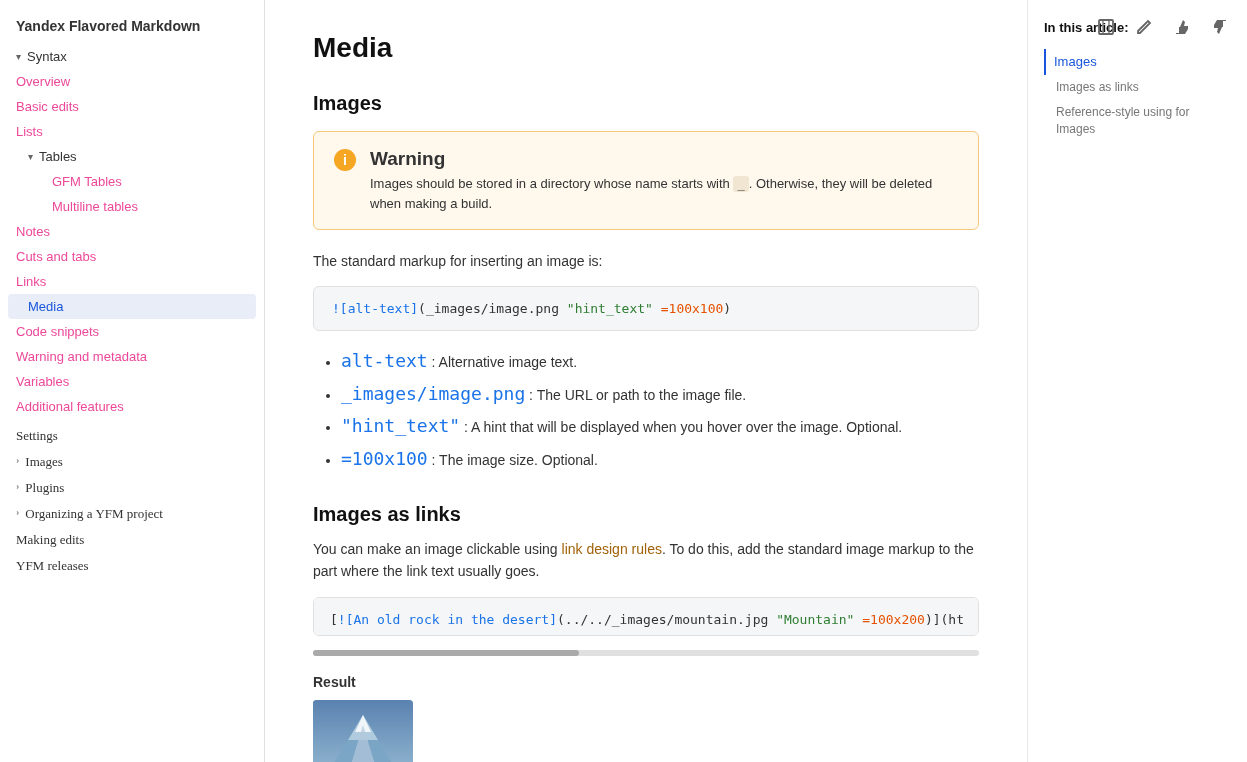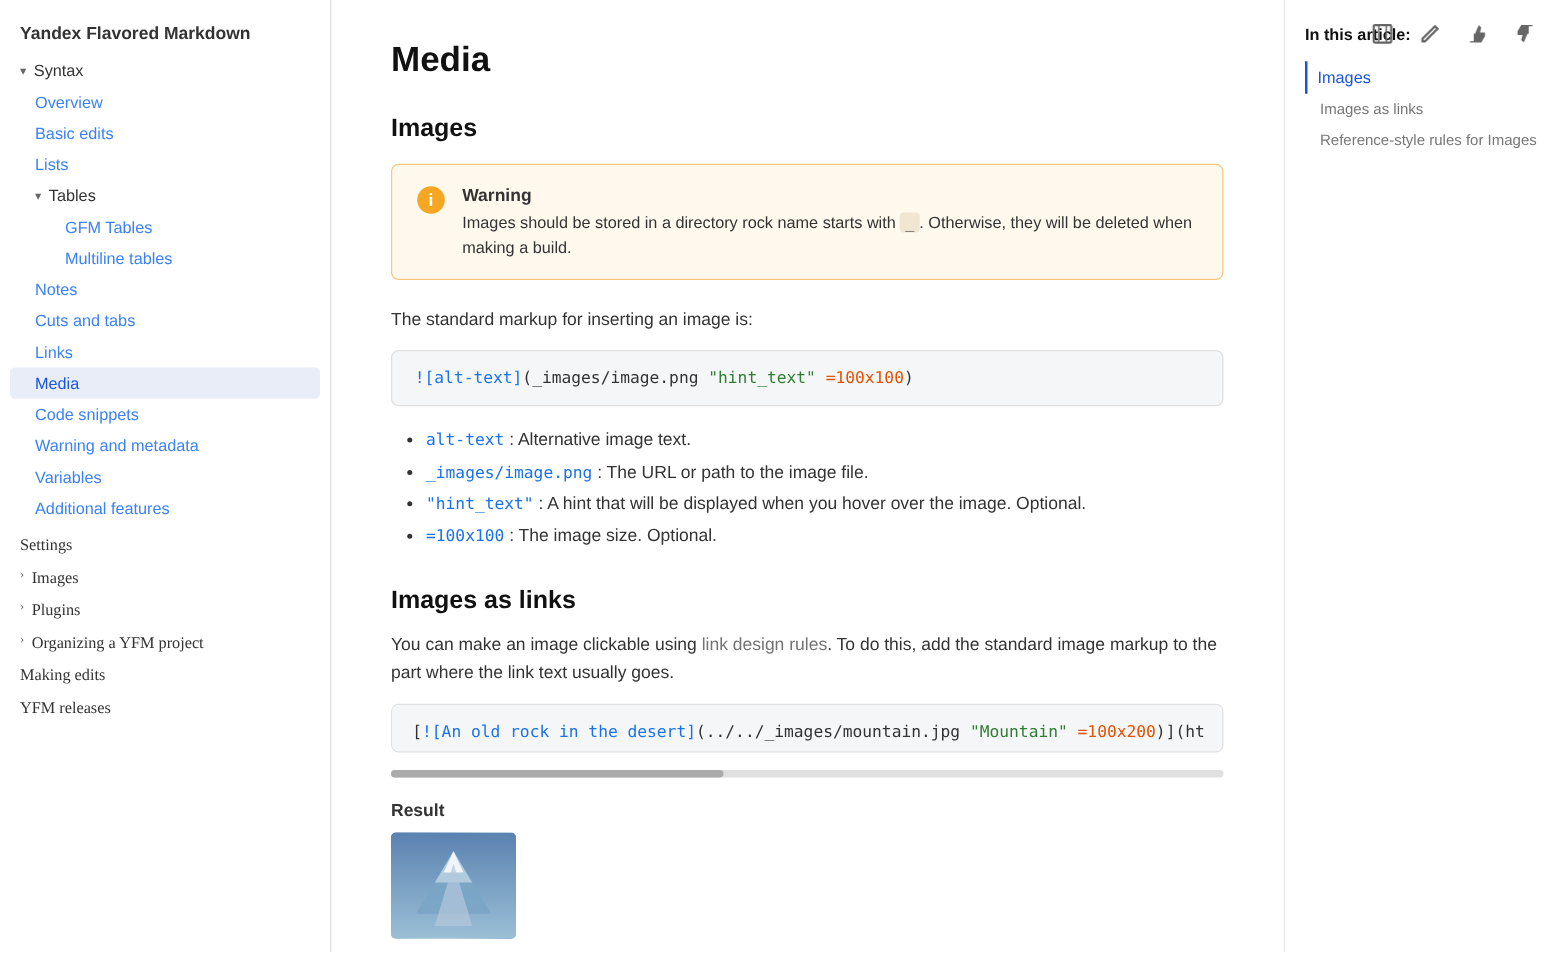--- a/index.html
+++ b/index.html
@@ -29,23 +29,23 @@
       font-size: 13px;
       color: #333;
       font-weight: 500;
     }
     .sidebar-group-header .chevron {
       margin-right: 6px;
       font-size: 10px;
       color: #666;
     }
     .sidebar-item {
-      padding: 5px 16px 5px 28px;
-      font-size: 13px;
-      color: #3b82f6;
+      padding: 5px 16px 5px 16px;
+      font-size: 13px;
+      color: #ec4899;
       cursor: pointer;
       white-space: nowrap;
     }
     .sidebar-item.active {
       background: #e8edf7;
       color: #1a56db;
       font-weight: 500;
       border-radius: 4px;
       margin: 0 8px;
       padding: 5px 8px 5px 20px;
@@ -95,21 +95,21 @@
       align-items: center;
       justify-content: center;
       color: #fff;
       font-weight: 700;
       font-size: 14px;
       flex-shrink: 0;
       margin-top: 1px;
     }
     .warning-title {
       font-weight: 700;
-      font-size: 14px;
+      font-size: 19px;
       margin-bottom: 4px;
       color: #333;
     }
     .warning-text {
       font-size: 13px;
       color: #333;
       line-height: 1.5;
     }
     .warning-text code {
       background: #f0e6d2;
@@ -148,21 +148,21 @@
       margin: 14px 0;
     }
     ul.feature-list li {
       font-size: 14px;
       color: #333;
       line-height: 1.8;
     }
     ul.feature-list li code {
       color: #1a73e8;
       font-family: monospace;
-      font-size: 13px;
+      font-size: 18px;
     }
 
     .result-label {
       font-size: 14px;
       font-weight: 700;
       color: #333;
       margin: 18px 0 10px;
     }
     .result-image {
       width: 100px;
@@ -337,42 +337,42 @@
 <div id="main">
   <h1>Media</h1>
 
   <h2>Images</h2>
 
   <div class="warning-box">
     <div class="warning-icon">i</div>
     <div>
       <div class="warning-title">Warning</div>
       <div class="warning-text">
-        <span>Images should be stored in a directory rock name starts with </span><code>_</code><span>. Otherwise, they will be deleted when making a build.</span>
+        <span>Images should be stored in a directory whose name starts with </span><code>_</code><span>. Otherwise, they will be deleted when making a build.</span>
       </div>
     </div>
   </div>
 
   <p class="intro-text">The standard markup for inserting an image is:</p>
 
   <div class="code-block">
     <span class="code-blue">![alt-text]</span><span>(_images/image.png </span><span class="code-green">"hint_text"</span><span> </span><span class="code-orange">=100x100</span><span>)</span>
   </div>
 
   <ul class="feature-list">
     <li><code>alt-text</code> : Alternative image text.</li>
     <li><code>_images/image.png</code> : The URL or path to the image file.</li>
     <li><code>"hint_text"</code> : A hint that will be displayed when you hover over the image. Optional.</li>
     <li><code>=100x100</code> : The image size. Optional.</li>
   </ul>
 
   <h2>Images as links</h2>
 
   <p class="intro-text">
-    <span>You can make an image clickable using </span><a href="#" style="color:#737373;text-decoration:none;">link design rules</a><span>. To do this, add the standard image markup to the part where the link text usually goes.</span>
+    <span>You can make an image clickable using </span><a href="#" style="color:#a16207;text-decoration:none;">link design rules</a><span>. To do this, add the standard image markup to the part where the link text usually goes.</span>
   </p>
 
   <div style="position:relative;">
     <div class="code-block" style="padding-bottom:8px;padding-left:16px;">
       <span>[</span><span class="code-blue">![An old rock in the desert]</span><span>(../../_images/mountain.jpg </span><span class="code-green">"Mountain"</span><span> </span><span class="code-orange">=100x200</span><span>)](ht</span>
     </div>
     <div class="scrollbar-track">
       <div class="scrollbar-thumb"></div>
     </div>
   </div>
@@ -395,15 +395,15 @@
       <polygon points="50,15 42,32 58,32" fill="white" opacity="0.8"></polygon>
     </svg>
   </div>
 </div>
 
 <div id="toc">
   <div class="toc-title">In this article:</div>
   <ul class="toc-list">
     <li class="toc-item active">Images</li>
     <li class="toc-item sub">Images as links</li>
-    <li class="toc-item sub">Reference-style rules for Images</li>
+    <li class="toc-item sub">Reference-style using for Images</li>
   </ul>
 </div>
 
 </body></html>

